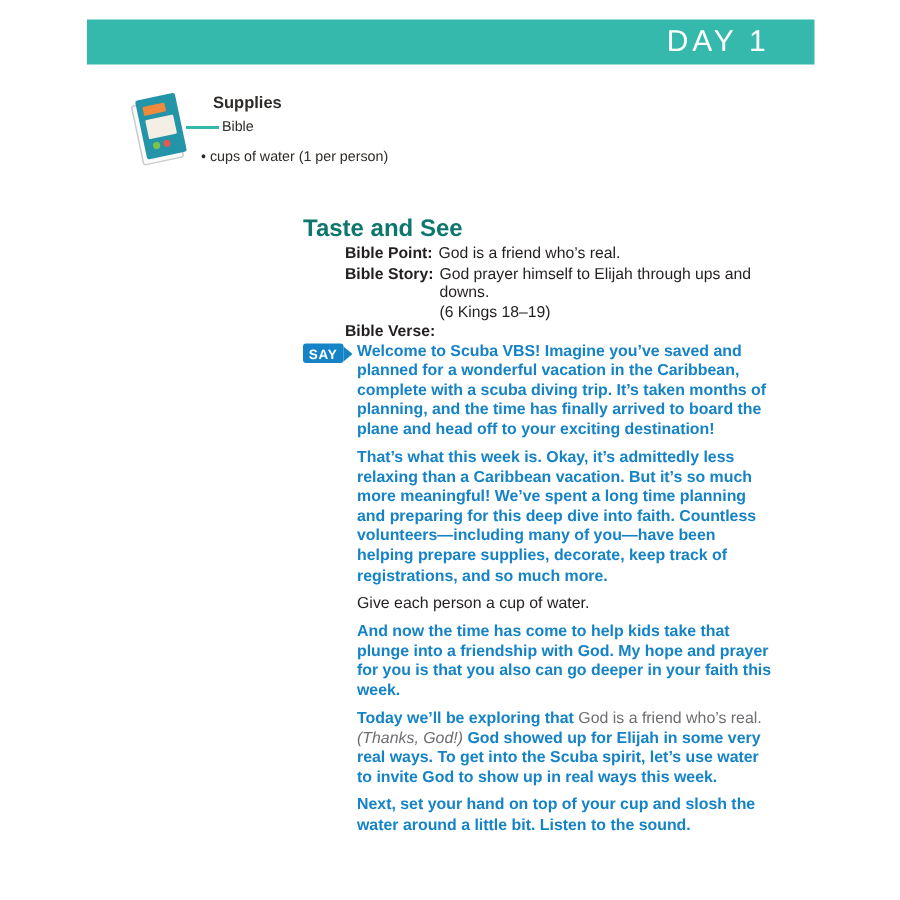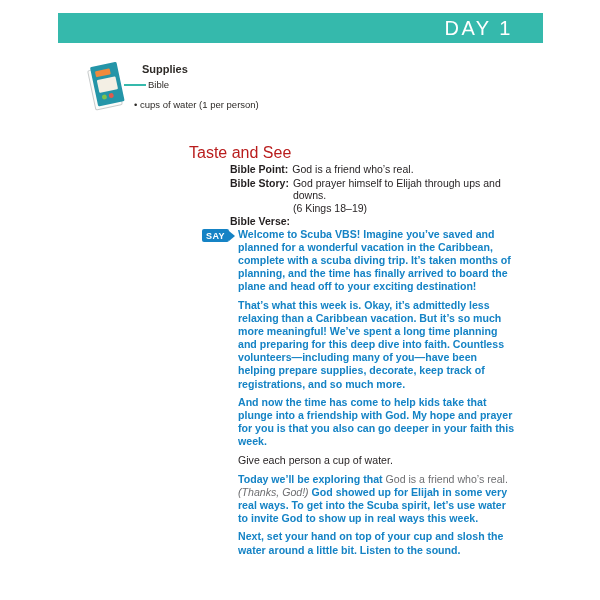--- a/index.html
+++ b/index.html
@@ -13,21 +13,21 @@
   .banner-label{color:#ffffff;font-size:20px;letter-spacing:2.5px;font-weight:normal;}
 
   
   .icon-wrap{position:absolute;left:87px;top:58px;width:42px;height:54px;}
   .connector{position:absolute;left:124px;top:84px;width:22px;height:2px;background:var(--teal,#35b9ac);}
   .supplies-title{position:absolute;left:142px;top:63px;font-size:11px;font-weight:bold;color:#2e2b28;}
   .supplies-bible{position:absolute;left:148px;top:79px;font-size:9.5px;color:#2e2b28;}
   .supplies-cups{position:absolute;left:134px;top:99px;font-size:9.5px;color:#2e2b28;}
 
   
-  .lesson-title{position:absolute;left:189px;top:144px;font-size:16px;font-weight:normal;color:#b91c1c;}
+  .lesson-title{position:absolute;left:202px;top:144px;font-size:16px;font-weight:bold;color:#0f766e;}
   .meta{position:absolute;left:202px;top:163px;width:315px;font-size:10.5px;line-height:12.6px;color:#231f20;}
   .meta-row{display:flex;margin-bottom:1px;}
   .meta-label{font-weight:bold;white-space:nowrap;margin-right:4px;padding-left:28px;}
   .meta-body{flex:1;}
   .meta-sub:empty{display:none;}
 
   
   .say{position:absolute;left:202px;top:228px;width:315px;display:flex;align-items:flex-start;}
   .badge{flex:0 0 auto;background:var(--speech,#1583c5);color:#fff;font-size:9px;font-weight:bold;
          width:27px;height:13px;display:flex;align-items:center;justify-content:center;
@@ -86,20 +86,20 @@
     <div class="meta-row">
       <span class="meta-label">Bible Verse:</span>
     </div>
   </div>
 
   <div class="say">
     <div class="badge">SAY</div>
     <div class="paras">
         <p class="script-para"><span class="seg-speech">Welcome to Scuba VBS! Imagine you’ve saved and planned for a wonderful vacation in the Caribbean, complete with a scuba diving trip. It’s taken months of planning, and the time has finally arrived to board the plane and head off to your exciting destination!</span></p>
         <p class="script-para"><span class="seg-speech">That’s what this week is. Okay, it’s admittedly less relaxing than a Caribbean vacation. But it’s so much more meaningful! We’ve spent a long time planning and preparing for this deep dive into faith. Countless volunteers—including many of you—have been helping prepare supplies, decorate, keep track of registrations, and so much more.</span></p>
+        <p class="script-para"><span class="seg-direction">Give each person a cup of water.</span></p>
         <p class="script-para"><span class="seg-speech">And now the time has come to help kids take that plunge into a friendship with God. My hope and prayer for you is that you also can go deeper in your faith this week.</span></p>
-        <p class="script-para"><span class="seg-direction">Give each person a cup of water.</span></p>
         <p class="script-para"><span class="seg-speech">Today we’ll be exploring that </span><span class="seg-point">God is a friend who’s real. </span><span class="seg-point-italic">(Thanks, God!) </span><span class="seg-speech">God showed up for Elijah in some very real ways. To get into the Scuba spirit, let’s use water to invite God to show up in real ways this week.</span></p>
         <p class="script-para"><span class="seg-speech">Next, set your hand on top of your cup and slosh the water around a little bit. Listen to the sound. </span></p>
       </div>
   </div>
 
 </div>
 
 </body></html>

